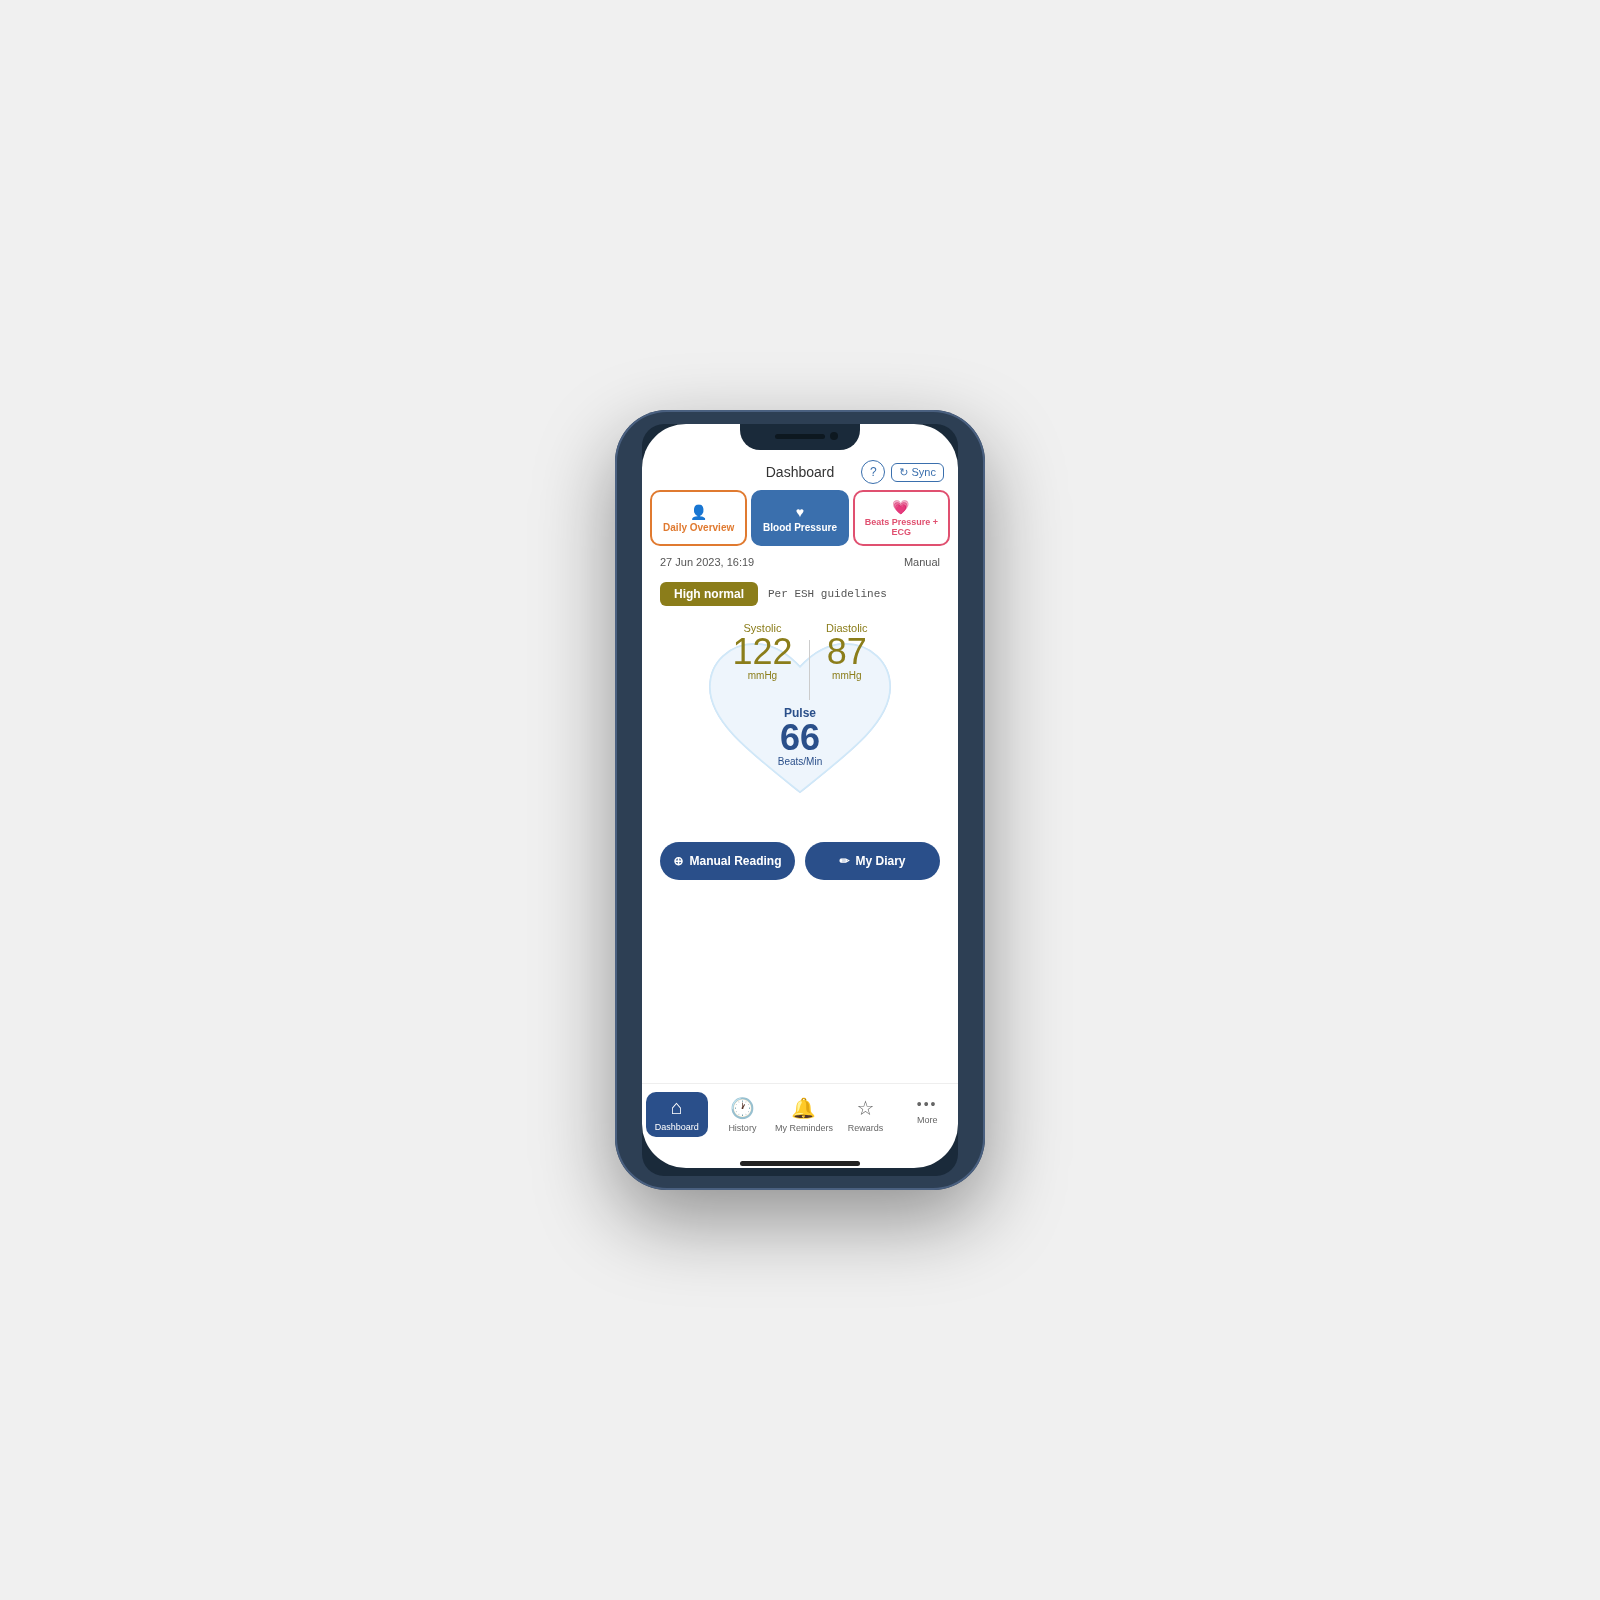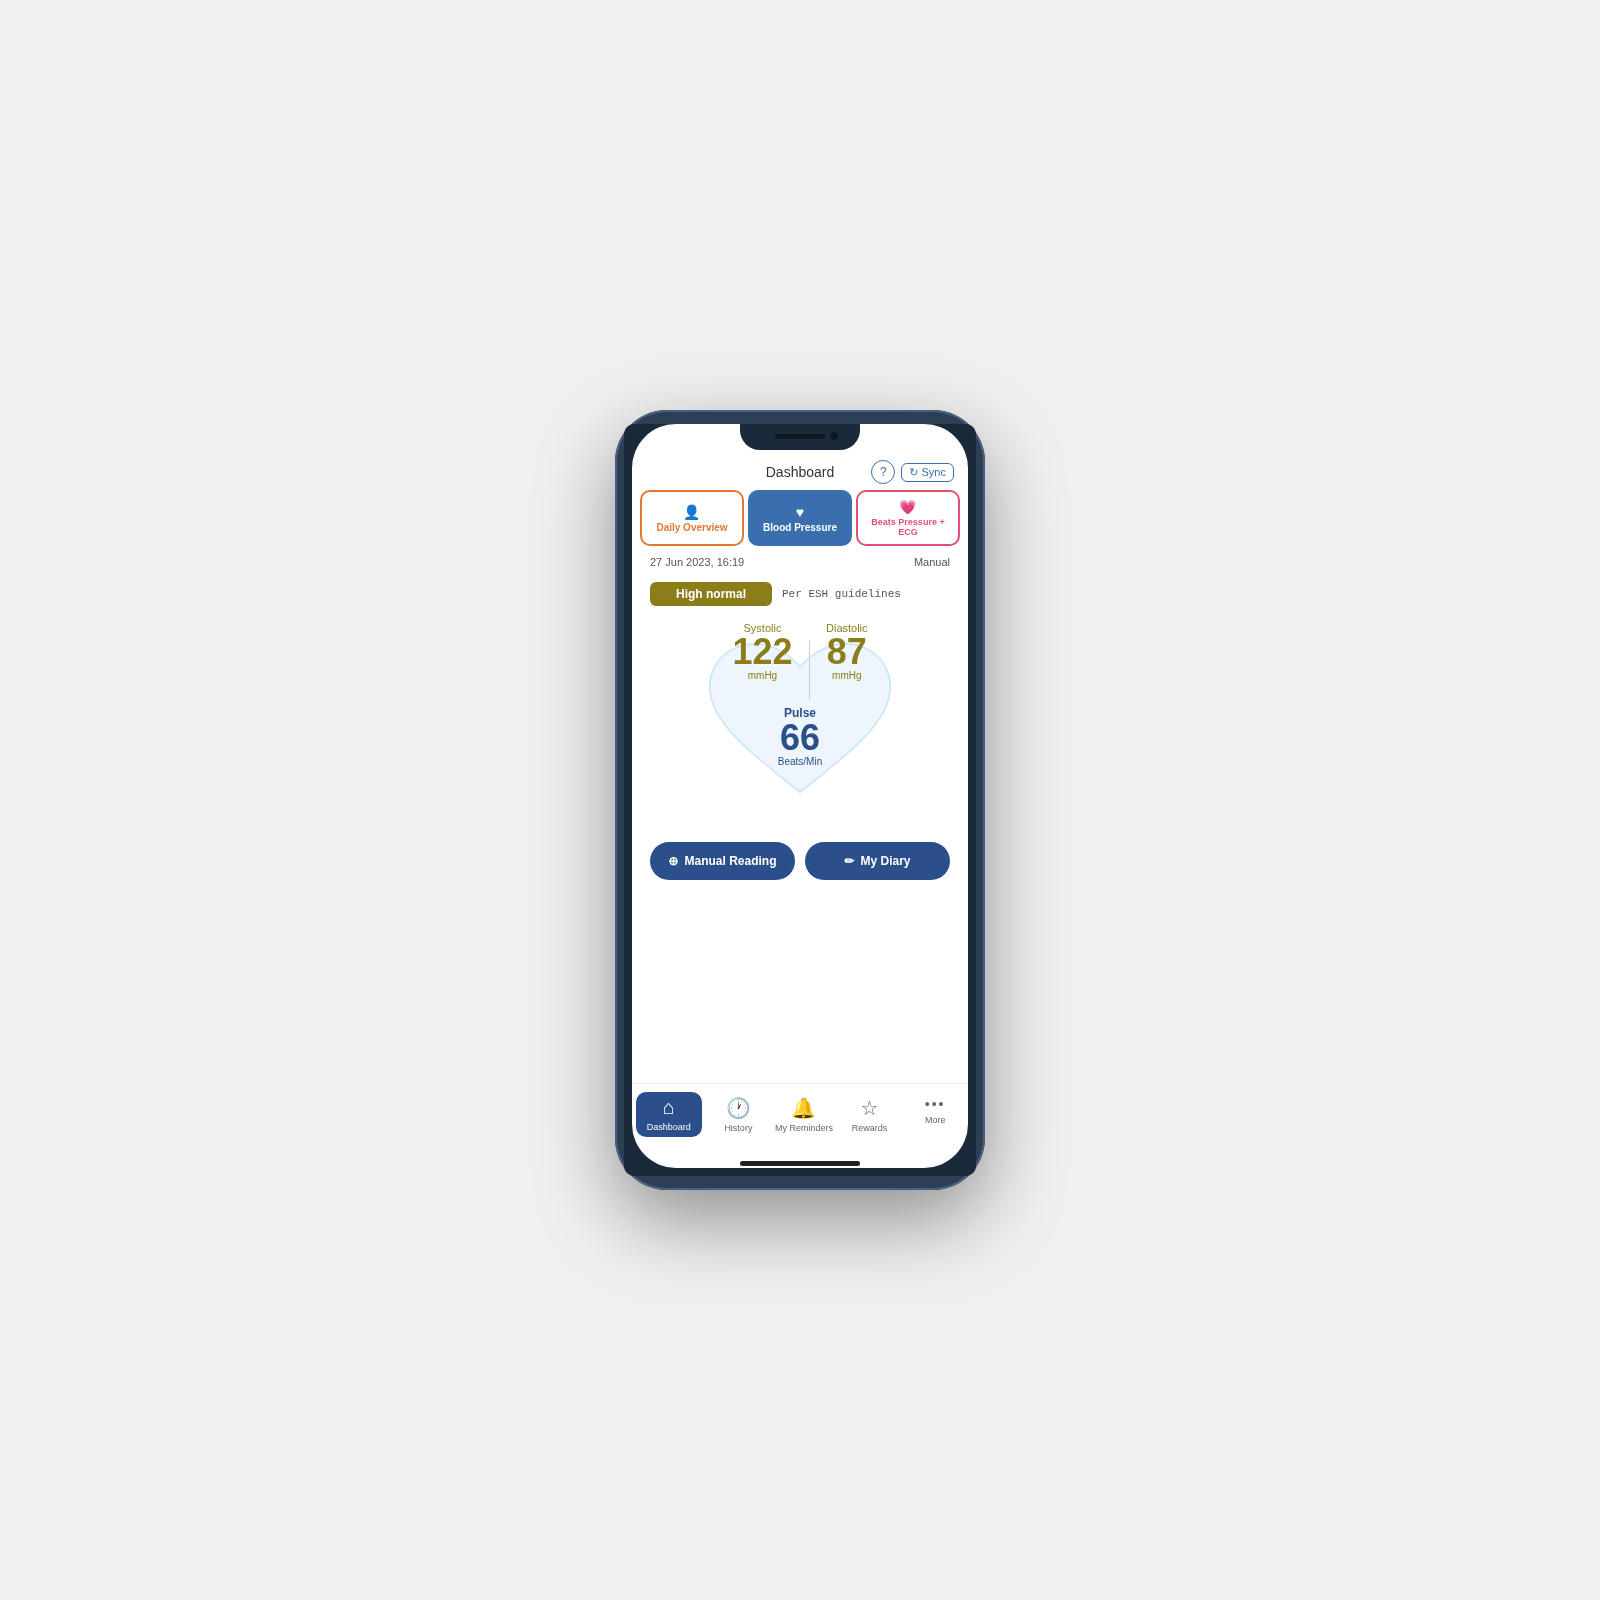--- a/index.html
+++ b/index.html
@@ -19,24 +19,24 @@
       background: #2d3f54;
       border-radius: 52px;
       position: relative;
       box-shadow: 0 30px 80px rgba(0,0,0,0.4), inset 0 0 0 2px #4a6080;
       display: flex;
       justify-content: center;
       align-items: center;
     }
 
     .phone-inner {
-      width: 352px;
+      width: 316px;
       height: 752px;
       background: #1a2a3a;
-      border-radius: 10px;
+      border-radius: 22px;
       overflow: hidden;
       position: relative;
       display: flex;
       justify-content: center;
     }
 
     .screen {
       width: 336px;
       height: 744px;
       background: #ffffff;
@@ -192,21 +192,21 @@
     .status-row {
       display: flex;
       align-items: center;
       padding: 8px 18px;
       gap: 10px;
     }
 
     .status-badge {
       background: #8B7D1A;
       color: white;
-      padding: 5px 26px;
+      padding: 5px 14px;
       border-radius: 6px;
       font-size: 12px;
       font-weight: 700;
     }
 
     .status-guideline {
       font-size: 11px;
       color: #555;
       font-family: Liberation Mono, monospace;
     }
@@ -255,21 +255,21 @@
     }
 
     .bp-label {
       font-size: 11px;
       color: #8B7D1A;
       font-weight: 500;
     }
 
     .bp-value {
       font-size: 36px;
-      font-weight: 700;
+      font-weight: 400;
       color: #8B7D1A;
       line-height: 1;
     }
 
     .bp-unit {
       font-size: 10px;
       color: #8B7D1A;
     }
 
     .bp-divider {

